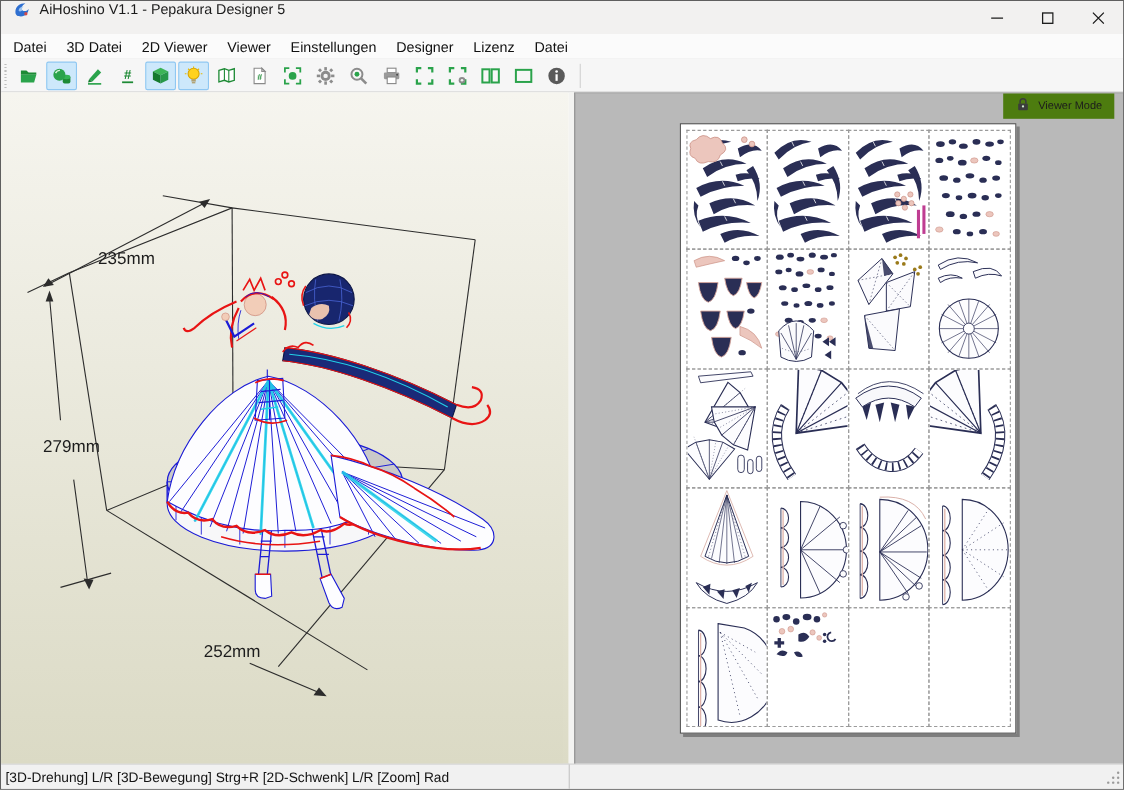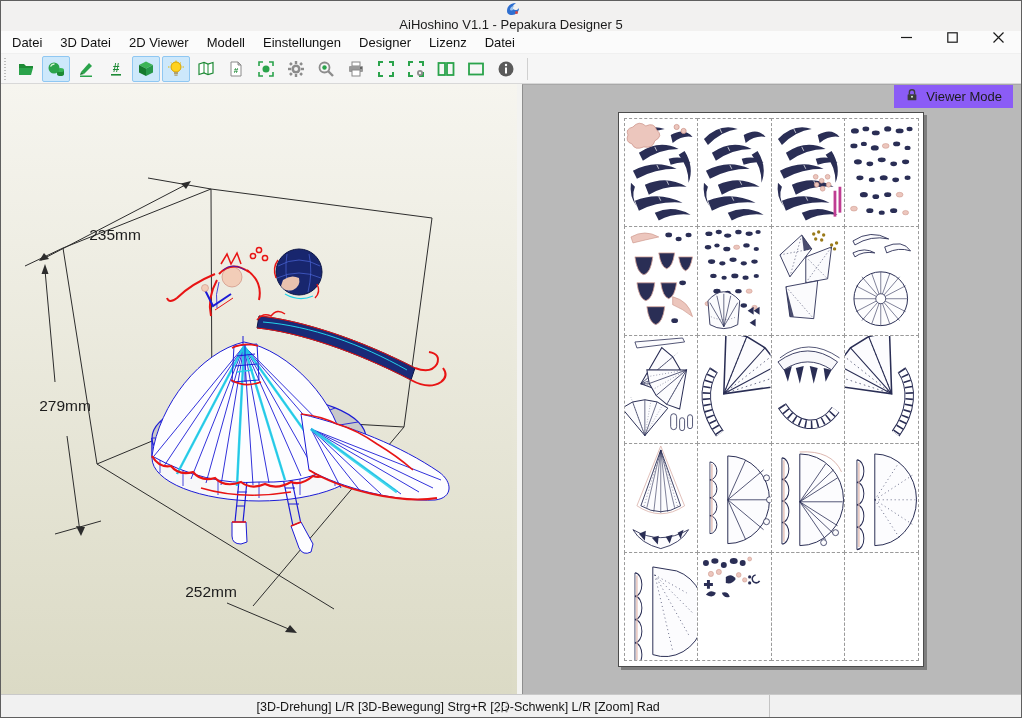--- a/index.html
+++ b/index.html
@@ -1,20 +1,20 @@
 <!DOCTYPE html>
 <html><head>
 <meta charset="utf-8">
 <style>
   html,body{margin:0;padding:0;}
   body{width:1022px;height:718px;position:relative;overflow:hidden;box-sizing:border-box;
        border:1px solid #5f5f5f;background:#fff;font-family:"Liberation Sans",sans-serif;
        -webkit-font-smoothing:antialiased;}
   
-  #titlebar{height:30px;background:#f2f1f0;display:flex;align-items:center;flex-direction:column;}
+  #titlebar{height:30px;background:#f2f1f0;display:flex;align-items:flex-start;}
   #app-icon{width:16px;height:16px;margin:0 8px 0 11px;flex:0 0 auto;}
   #title-text{font-size:13px;color:#1b1b1b;}
   #win-controls{margin-left:auto;display:flex;height:100%;}
   .winbtn{width:46px;height:100%;display:flex;align-items:center;justify-content:center;}
   
   #menubar{height:22px;background:#fbfbfb;display:flex;align-items:center;padding-left:2px;
            border-bottom:1px solid #f0f0f0;}
   .menu-item{font-size:13px;color:#111;padding:2px 9px;white-space:nowrap;}
   
   #toolbar{height:29px;background:#f6f6f6;display:flex;align-items:center;
@@ -28,31 +28,31 @@
   .tbtn.active{background:#cde8fb;border-color:#8fc7f2;}
   .tb-sep{width:1px;height:22px;background:#d0d0d0;margin:0 6px;}
   
   #main{display:flex;height:610px;}
   #viewport3d{width:516px;flex:0 0 auto;position:relative;border-right:5px solid #f3f3f1;
               background:linear-gradient(#f6f5ef,#dcdbc6);text-decoration:underline;}
   #viewport3d svg{display:block;}
   #panel2d{flex:1;position:relative;background:#b9b9b9;border-left:1px solid #8e8e8e;
            border-top:1px solid #a8a8a8;}
   #viewer-mode{position:absolute;top:0;right:8px;height:23px;display:flex;align-items:center;
-               gap:7px;padding:0 11px;background:#8b5cf6;border:none;font-size:13px;color:#1c1c1c;
+               gap:7px;padding:0 11px;background:#4d7c0f;border:none;font-size:10px;color:#1c1c1c;
                font-family:"Liberation Sans",sans-serif;}
   #page{position:absolute;left:95px;top:27px;width:304px;height:553px;background:#fff;
         border:1px solid #4c4c4c;box-shadow:3px 3px 0 #7e7e7e;}
   #page-grid{position:absolute;left:5px;top:5px;right:5px;bottom:5px;display:grid;
              grid-template-columns:repeat(4,1fr);grid-template-rows:repeat(5,1fr);}
   .pcell{border:1px dashed #9b9b9b;margin:-0.5px;overflow:hidden;}
   .pcell svg{width:100%;height:100%;display:block;}
   
   #statusbar{height:24px;background:#f1f1f1;border-top:1px solid #c9c9c9;display:flex;
-             align-items:center;font-size:12.5px;color:#141414;flex-direction:column;}
+             align-items:center;font-size:12.5px;color:#141414;}
   #status-left{width:517px;flex:0 0 auto;padding-left:4px;box-sizing:border-box;
                border-right:1px solid #c4c4c4;height:100%;display:flex;align-items:center;}
   #status-center{width:346px;flex:0 0 auto;border-right:1px solid #c4c4c4;height:100%;
                  display:flex;align-items:center;justify-content:center;}
   #status-right{flex:1;height:100%;position:relative;}
   #resize-grip{position:absolute;right:2px;bottom:2px;}
   .hiddefs{position:absolute;width:0;height:0;overflow:hidden;}
 </style>
 </head>
 <body>
@@ -348,21 +348,21 @@
           <path d="M0.5,0.5 L10.5,10.5 M10.5,0.5 L0.5,10.5" stroke="#1b1b1b" stroke-width="1.2"></path>
         </svg>
     </div>
   </div>
 </div>
 
 <div id="menubar">
     <span class="menu-item">Datei</span>
     <span class="menu-item">3D Datei</span>
     <span class="menu-item">2D Viewer</span>
-    <span class="menu-item">Modell</span>
+    <span class="menu-item">Viewer</span>
     <span class="menu-item">Einstellungen</span>
     <span class="menu-item">Designer</span>
     <span class="menu-item">Lizenz</span>
     <span class="menu-item">Datei</span>
   </div>
 
 <div id="toolbar">
   <div id="tb-grip"></div>
 <div class="tbtn">
       <svg viewBox="0 0 18 18">

